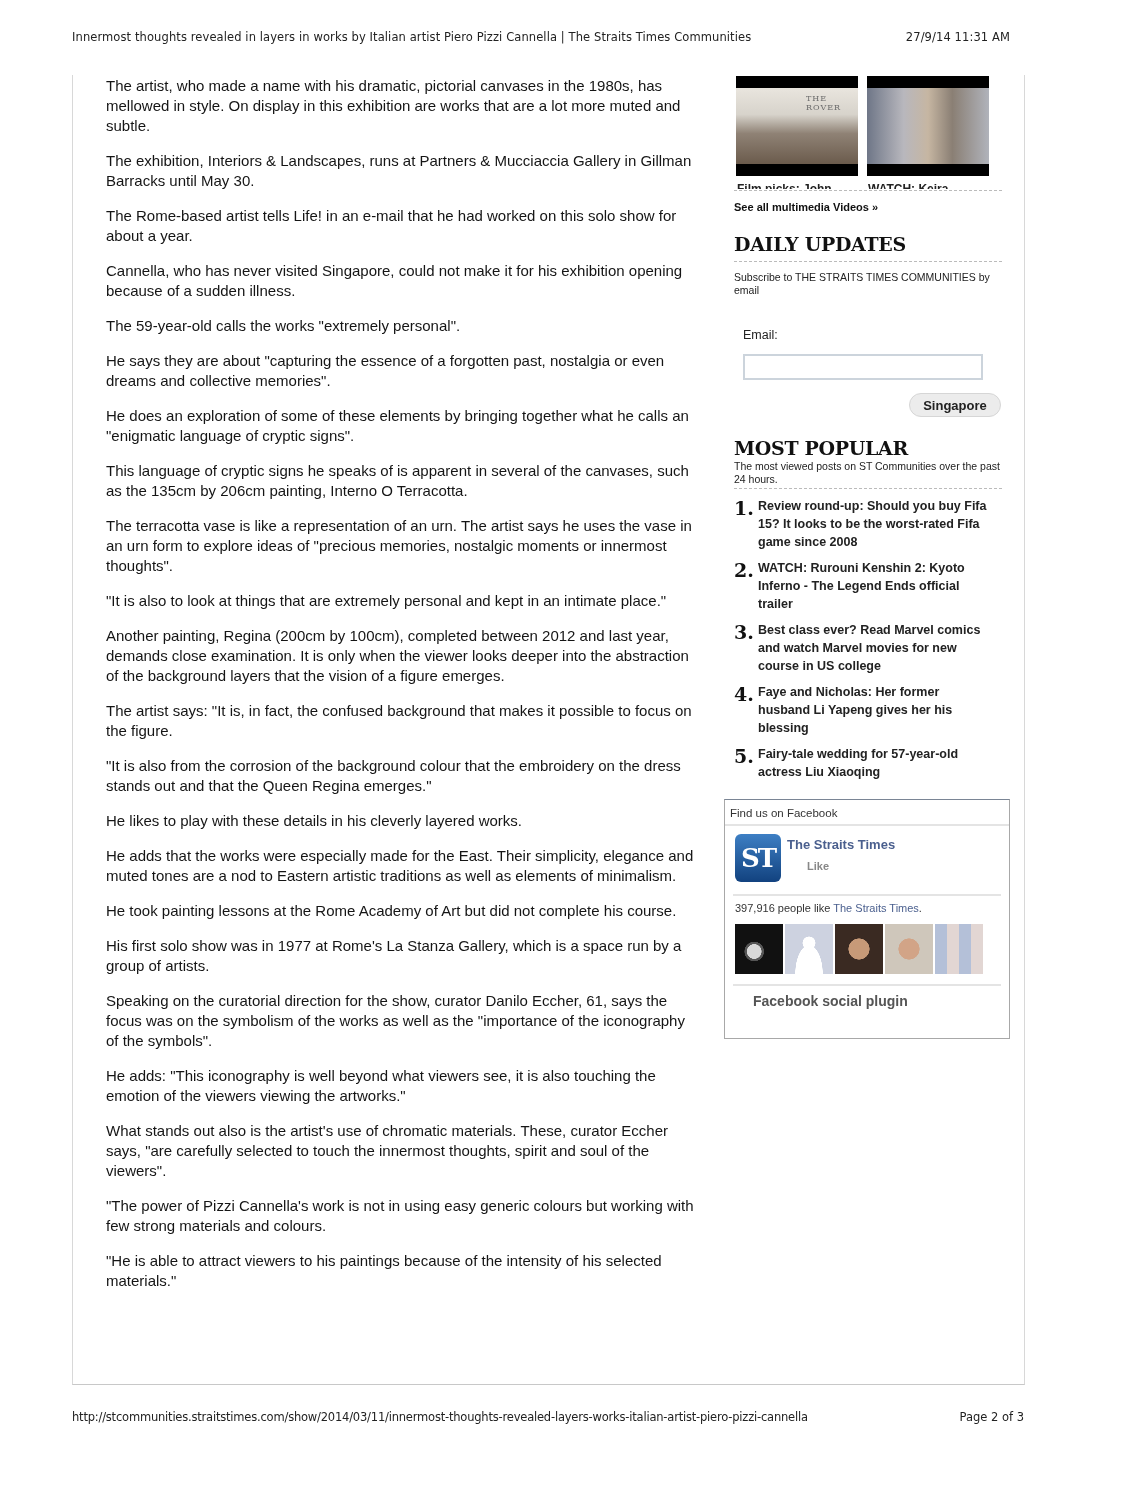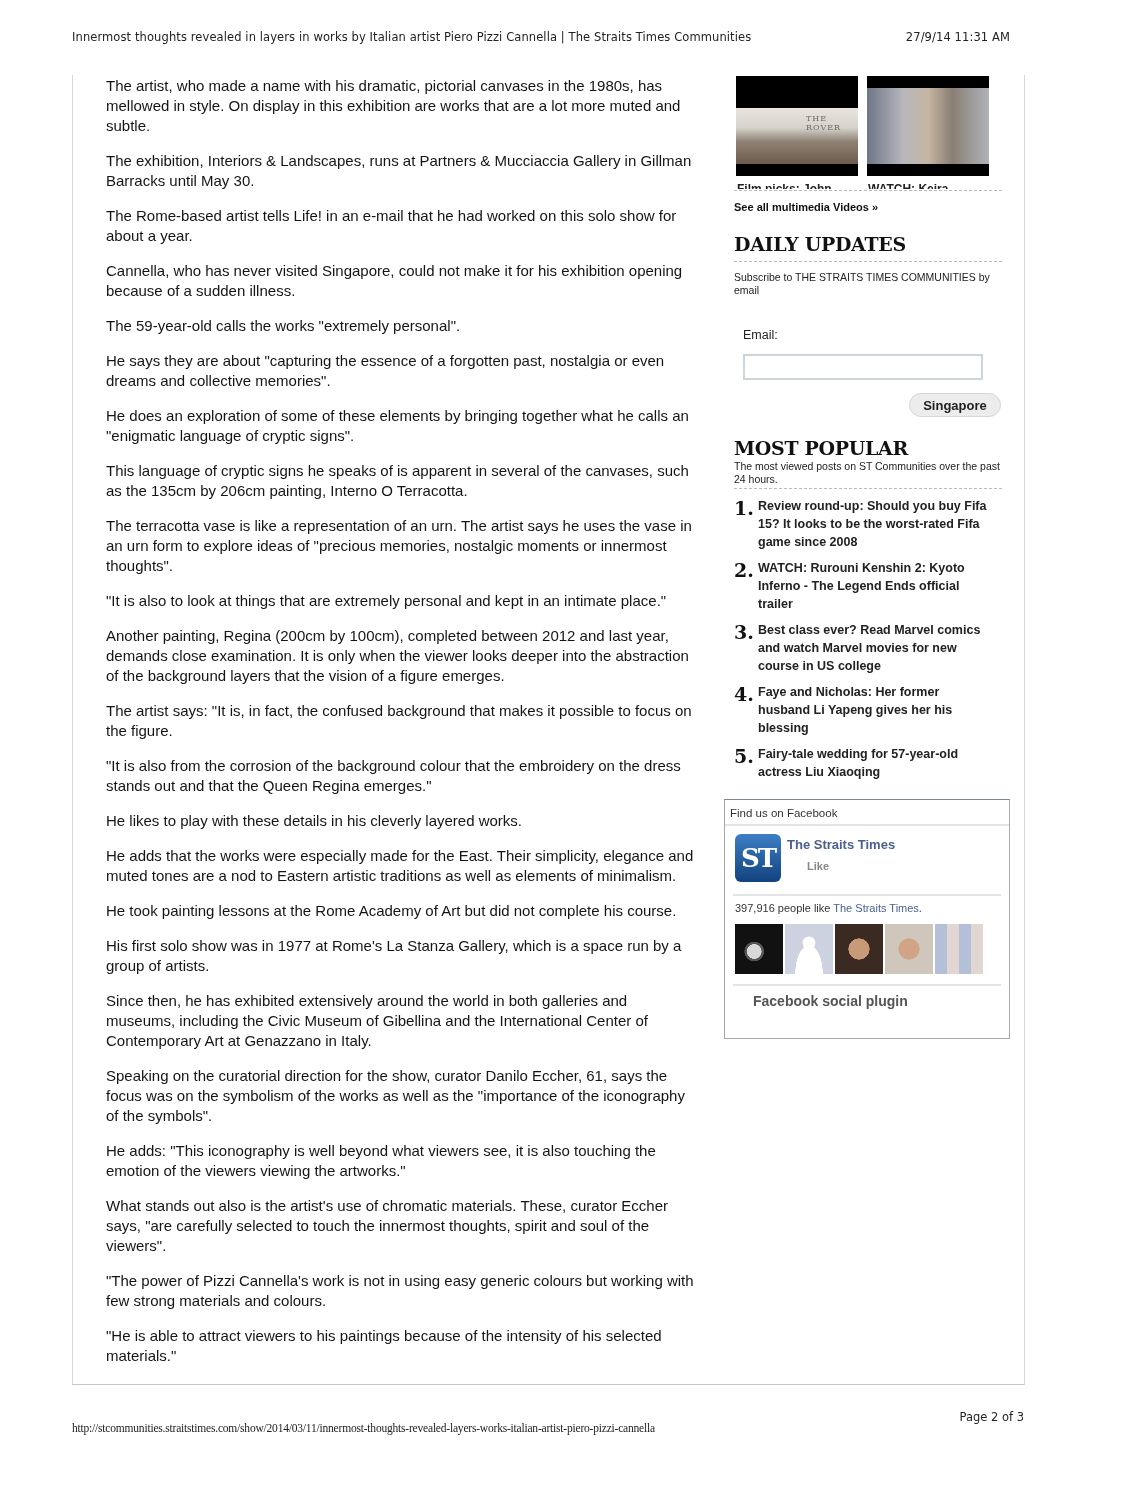--- a/index.html
+++ b/index.html
@@ -9,21 +9,21 @@
   .print-header .datetime { position: absolute; right: 14px; top: 0; white-space: nowrap; }
   .page-frame { position: absolute; top: 75px; left: 72px; width: 951px; height: 1309px; border-left: 1px solid #d8d8d8; border-right: 1px solid #d8d8d8; border-bottom: 1px solid #c8c8c8; }
   .article { position: absolute; top: 76px; left: 106px; width: 592px; font-size: 15px; line-height: 20px; color: #151515; }
   .article p { margin: 0 0 15px 0; }
   .sidebar { position: absolute; left: 734px; top: 76px; width: 268px; }
   .videos { position: relative; height: 114px; }
   .video-thumb { position: absolute; top: 0; width: 122px; height: 100px; background: #000; overflow: hidden; }
   .video-thumb.t1 { left: 2px; }
   .video-thumb.t2 { left: 133px; }
   .thumb-img { position: absolute; left: 0; right: 0; top: 12px; bottom: 12px; }
-  .t1 .thumb-img { background: linear-gradient(180deg, #e9e5de 0%, #d7d3cb 35%, #8f8275 60%, #6b5b4c 100%); margin-top: 20px; }
+  .t1 .thumb-img { background: linear-gradient(180deg, #e9e5de 0%, #d7d3cb 35%, #8f8275 60%, #6b5b4c 100%); }
   .t2 .thumb-img { background: linear-gradient(90deg, #6e7687 0%, #b8b7bd 30%, #c6b6a2 50%, #8a7f74 70%, #b0b3bb 100%); }
   .thumb-label { position: absolute; left: 16px; top: 4px; font-family: "DejaVu Serif", serif; font-size: 8px; color: #6a6a6a; letter-spacing: 1px; }
   .video-caption { position: absolute; top: 104px; font-size: 12px; font-weight: bold; color: #222; white-space: nowrap; height: 9px; overflow: hidden; line-height: 18px; }
   .vc1 { left: 3px; } .vc2 { left: 134px; }
   .dashed { border-top: 1px dashed #bbb; }
   .see-all { display: block; margin-top: 10px; font-size: 11px; font-weight: bold; color: #111; text-decoration: none; }
   .section-title { font-family: "DejaVu Serif", serif; font-weight: 900; font-size: 19px; letter-spacing: -0.3px; color: #111; margin: 0; }
   .daily { margin-top: 20px; }
   .daily .section-title { padding-bottom: 6px; }
   .daily .dashed { margin-bottom: 9px; }
@@ -49,21 +49,21 @@
   .fb-faces { position: absolute; top: 98px; left: 6px; display: flex; gap: 2px; }
   .face { width: 48px; height: 50px; }
   .f1 { background: radial-gradient(circle at 40% 55%, #d9d9d9 0 18%, #555 19% 24%, #111 25%); }
   .f2 { background: radial-gradient(circle at 50% 38%, #fff 0 16%, transparent 17%), radial-gradient(ellipse at 50% 100%, #fff 0 40%, transparent 41%), #cdd2e0; }
   .f3 { background: radial-gradient(circle at 50% 50%, #c79a78 0 30%, #3a2a22 31%); }
   .f4 { background: radial-gradient(circle at 50% 50%, #d2a487 0 30%, #cfc7bb 31%); }
   .f5 { background: repeating-linear-gradient(90deg, #b4c0d8 0 12px, #e2d6d3 12px 24px); }
   .fb-sep2 { position: absolute; top: 158px; left: 4px; right: 4px; border-top: 2px solid #e4e4e4; }
   .fb-plugin { position: absolute; top: 167px; left: 24px; font-size: 14px; color: #555; font-weight: bold; }
   .print-footer { position: absolute; top: 1410px; left: 72px; width: 952px; font-family: "DejaVu Sans", sans-serif; font-size: 11.5px; color: #222; }
-  .print-footer .url { position: absolute; left: 0; top: 12px; white-space: nowrap; letter-spacing: -0.2px; font-family: Liberation Serif, serif; }
+  .print-footer .url { position: absolute; left: 0; top: 0; white-space: nowrap; letter-spacing: -0.2px; }
   .print-footer .page-num { position: absolute; right: 0; top: 0; white-space: nowrap; }
 </style>
 </head>
 <body>
 
 <div class="print-header">
   <span class="title">Innermost thoughts revealed in layers in works by Italian artist Piero Pizzi Cannella | The Straits Times Communities</span>
   <span class="datetime">27/9/14 11:31 AM</span>
 </div>
 
@@ -80,21 +80,20 @@
   <p>This language of cryptic signs he speaks of is apparent in several of the canvases, such as the 135cm by 206cm painting, Interno O Terracotta.</p>
   <p>The terracotta vase is like a representation of an urn. The artist says he uses the vase in an urn form to explore ideas of "precious memories, nostalgic moments or innermost thoughts".</p>
   <p>"It is also to look at things that are extremely personal and kept in an intimate place."</p>
   <p>Another painting, Regina (200cm by 100cm), completed between 2012 and last year, demands close examination. It is only when the viewer looks deeper into the abstraction of the background layers that the vision of a figure emerges.</p>
   <p>The artist says: "It is, in fact, the confused background that makes it possible to focus on the figure.</p>
   <p>"It is also from the corrosion of the background colour that the embroidery on the dress stands out and that the Queen Regina emerges."</p>
   <p>He likes to play with these details in his cleverly layered works.</p>
   <p>He adds that the works were especially made for the East. Their simplicity, elegance and muted tones are a nod to Eastern artistic traditions as well as elements of minimalism.</p>
   <p>He took painting lessons at the Rome Academy of Art but did not complete his course.</p>
   <p>His first solo show was in 1977 at Rome's La Stanza Gallery, which is a space run by a group of artists.</p>
-  <p>Since then, he has exhibited extensively around the world in both galleries and museums, including the Civic Museum of Gibellina and the International Center of Contemporary Art at Genazzano in Italy.</p>
   <p>Speaking on the curatorial direction for the show, curator Danilo Eccher, 61, says the focus was on the symbolism of the works as well as the "importance of the iconography of the symbols".</p>
   <p>He adds: "This iconography is well beyond what viewers see, it is also touching the emotion of the viewers viewing the artworks."</p>
   <p>What stands out also is the artist's use of chromatic materials. These, curator Eccher says, "are carefully selected to touch the innermost thoughts, spirit and soul of the viewers".</p>
   <p>"The power of Pizzi Cannella's work is not in using easy generic colours but working with few strong materials and colours.</p>
   <p>"He is able to attract viewers to his paintings because of the intensity of his selected materials."</p>
 </div>
 
 <div class="sidebar">
   <div class="videos">
     <div class="video-thumb t1">

